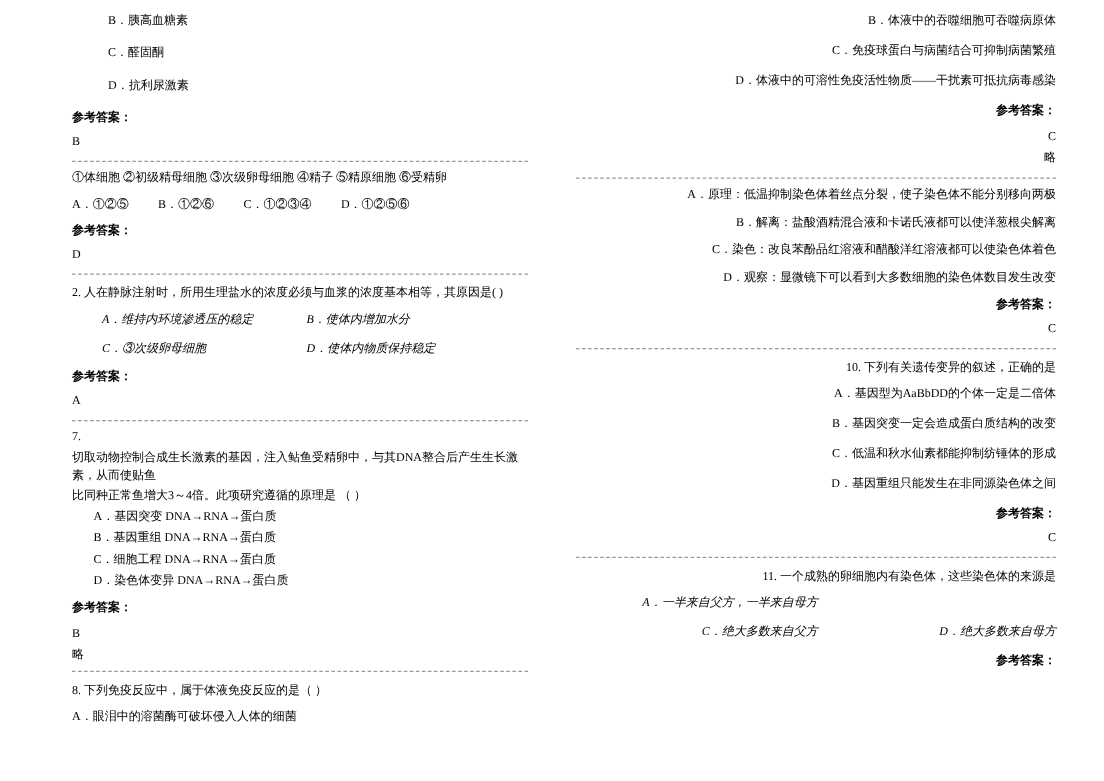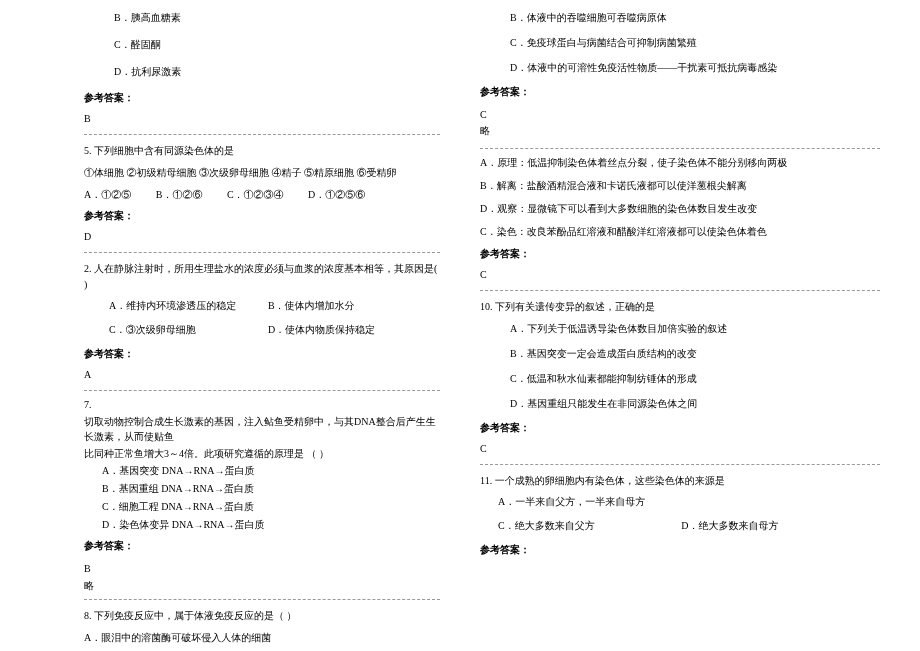--- a/index.html
+++ b/index.html
@@ -15,26 +15,27 @@
       font-size: 10px;
       color: #000;
       display: flex;
       padding: 10px 0;
     }
     .column {
       width: 50%;
       padding: 0 35px 0 35px;
     }
     .left-col {
-      padding-left: 84px;
+      padding-left: 60px;
       padding-right: 20px;
     }
     .right-col {
       padding-left: 20px;
       padding-right: 40px;
+      text-align: right;
     }
     .option-indent {
       padding-left: 30px;
       margin-bottom: 12px;
       line-height: 1.5;
     }
     .option-indent-b {
       padding-left: 30px;
       margin-bottom: 10px;
       line-height: 1.5;
@@ -56,20 +57,21 @@
       margin-bottom: 6px;
       line-height: 1.6;
     }
     .options-row span {
       margin-right: 22px;
     }
     .two-col-opts {
       display: flex;
       padding-left: 25px;
       margin-bottom: 10px;
+      font-style: italic;
     }
     .two-col-opts .c1 {
       width: 48%;
     }
     .two-col-opts .c2 {
       width: 52%;
     }
     .dash-line {
       border-bottom: 1px dashed #999;
       margin: 6px 0 6px 0;
@@ -94,21 +96,20 @@
 <div class="column left-col">
 
   <div class="option-indent">B．胰高血糖素</div>
   <div class="option-indent">C．醛固酮</div>
   <div class="option-indent">D．抗利尿激素</div>
   <div class="answer-label">参考答案：</div>
   <div class="answer-val">B</div>
 
   <div class="dash-line"></div>
 
-  <div class="question">5. 下列细胞中含有同源染色体的是</div>
   <div class="options-row">①体细胞  ②初级精母细胞  ③次级卵母细胞  ④精子  ⑤精原细胞  ⑥受精卵</div>
   <div class="options-row">
     <span>A．①②⑤</span>
     <span>B．①②⑥</span>
     <span>C．①②③④</span>
     <span>D．①②⑤⑥</span>
   </div>
   <div class="answer-label">参考答案：</div>
   <div class="answer-val">D</div>
 
@@ -152,29 +153,29 @@
   <div class="option-indent-b">C．免疫球蛋白与病菌结合可抑制病菌繁殖</div>
   <div class="option-indent-b">D．体液中的可溶性免疫活性物质——干扰素可抵抗病毒感染</div>
   <div class="answer-label">参考答案：</div>
   <div class="tight">C</div>
   <div class="answer-val">略</div>
 
   <div class="dash-line"></div>
 
   <div class="opt-line">A．原理：低温抑制染色体着丝点分裂，使子染色体不能分别移向两极</div>
   <div class="opt-line">B．解离：盐酸酒精混合液和卡诺氏液都可以使洋葱根尖解离</div>
+  <div class="opt-line">C．染色：改良苯酚品红溶液和醋酸洋红溶液都可以使染色体着色</div>
   <div class="opt-line">D．观察：显微镜下可以看到大多数细胞的染色体数目发生改变</div>
-  <div class="opt-line">C．染色：改良苯酚品红溶液和醋酸洋红溶液都可以使染色体着色</div>
   <div class="answer-label">参考答案：</div>
   <div class="answer-val">C</div>
 
   <div class="dash-line"></div>
 
   <div class="question">10. 下列有关遗传变异的叙述，正确的是</div>
-  <div class="option-indent-b">A．下列关于低温诱导染色体数目加倍实验的叙述</div>
+  <div class="option-indent-b">A．基因型为AaBbDD的个体一定是二倍体</div>
   <div class="option-indent-b">B．基因突变一定会造成蛋白质结构的改变</div>
   <div class="option-indent-b">C．低温和秋水仙素都能抑制纺锤体的形成</div>
   <div class="option-indent-b">D．基因重组只能发生在非同源染色体之间</div>
   <div class="answer-label">参考答案：</div>
   <div class="answer-val">C</div>
 
   <div class="dash-line"></div>
 
   <div class="question">11. 一个成熟的卵细胞内有染色体，这些染色体的来源是</div>
   <div class="two-col-opts" style="padding-left:18px;">

